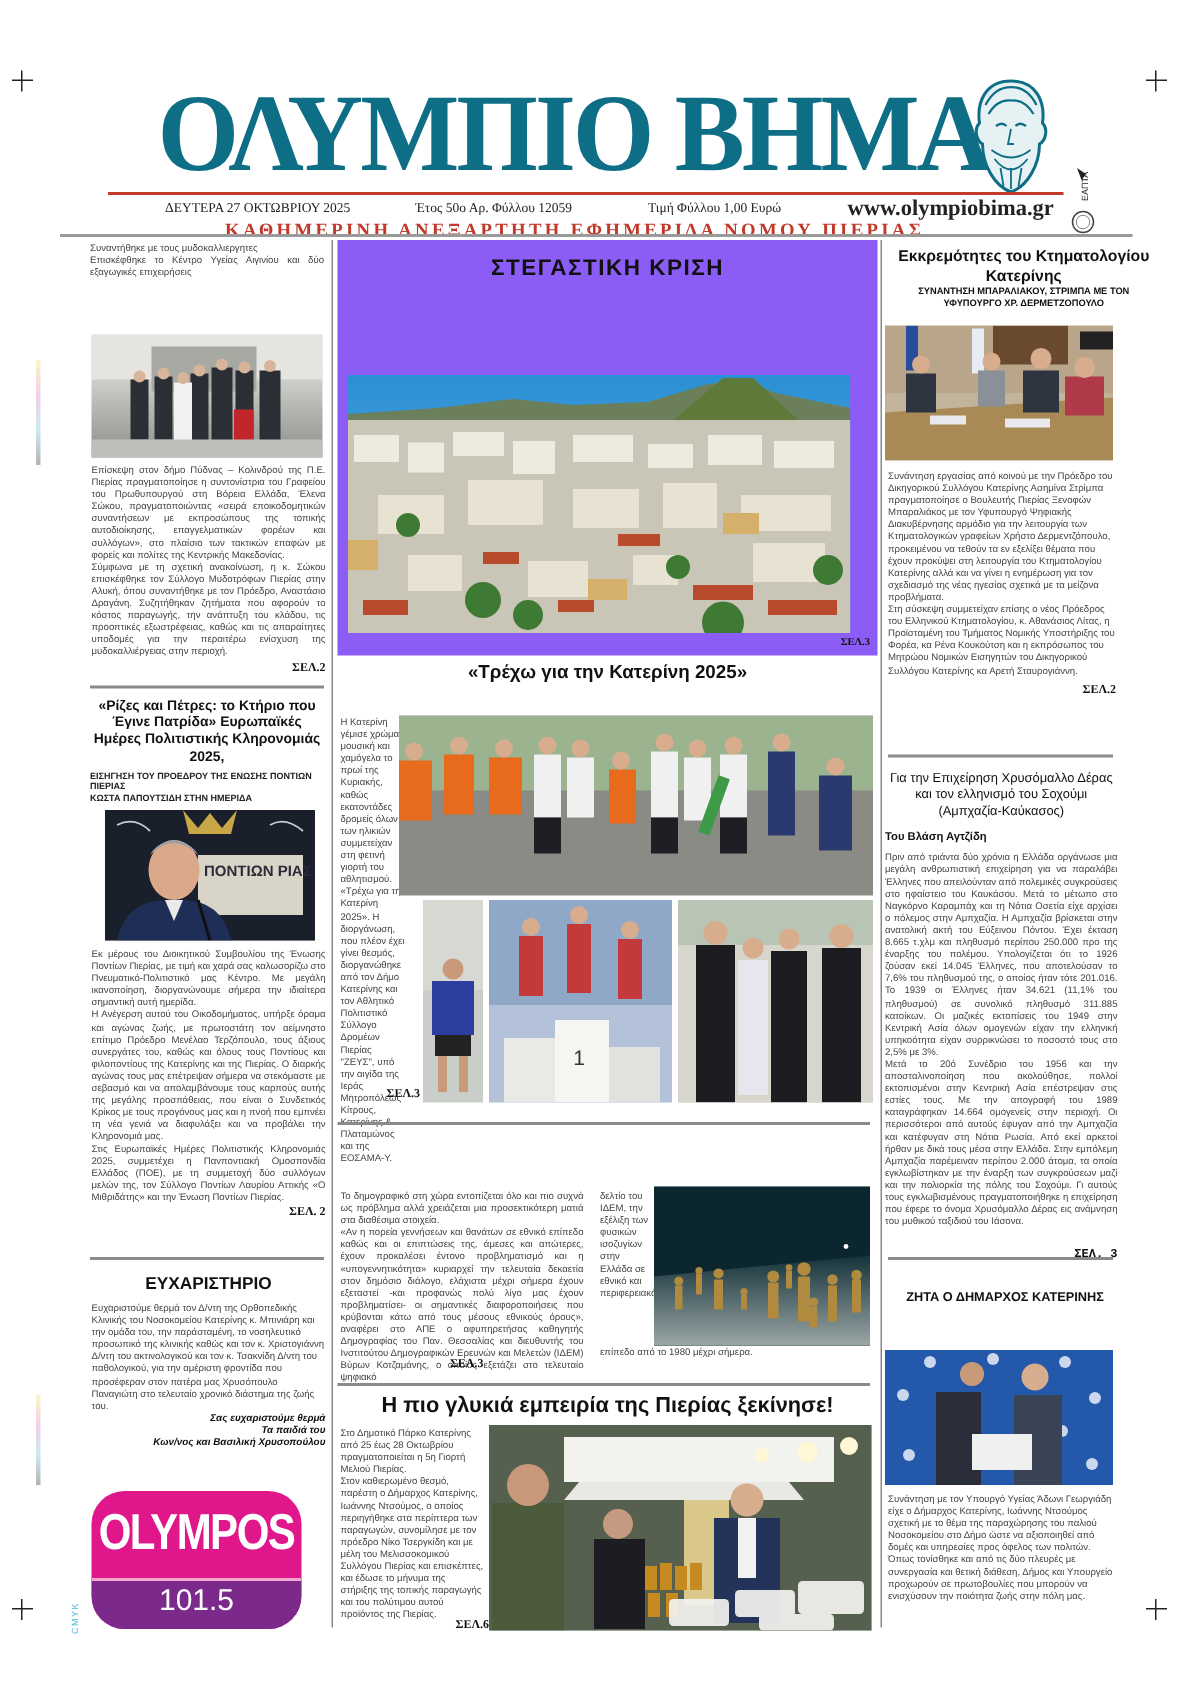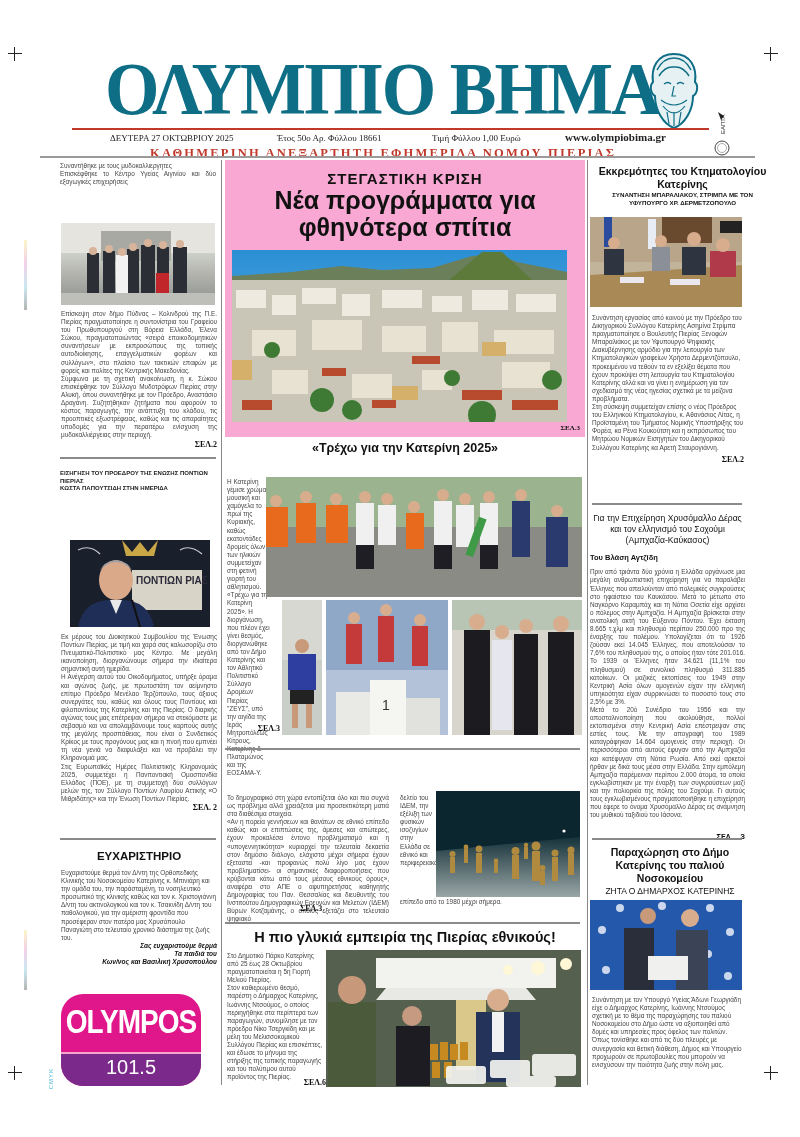--- a/index.html
+++ b/index.html
@@ -13,34 +13,34 @@
 
   
   .masthead { position: absolute; left: 105px; top: 50px; width: 600px; height: 100px; }
   .logo { position: absolute; left: 0; top: 0; font-family: "Liberation Serif", serif; font-weight: bold;
           font-size: 70px; color: #0e6e86; letter-spacing: -2px; line-height: 80px; transform: scaleY(1.05); }
   .bust { position: absolute; left: 538px; top: 0px; width: 62px; height: 80px; }
   .tagline { position: absolute; left: 45px; top: 96px; font-family: "Liberation Serif", serif; font-weight: bold;
              font-size: 12.5px; letter-spacing: 2.2px; color: #c0392b; }
   .redrule { position: absolute; left: 72px; top: 128px; width: 637px; height: 2px; background: #c0392b; }
   .info-row { position: absolute; top: 133px; font-family: "Liberation Serif", serif; font-size: 9px; color: #222; }
-  .url { position: absolute; left: 565px; top: 131px; font-family: "Liberation Serif", serif; font-weight: bold; font-size: 11px; }
+  .url { position: absolute; left: 565px; top: 131px; font-family: "Liberation Serif", serif; font-weight: bold; font-size: 15px; }
   .seals { position: absolute; left: 712px; top: 110px; width: 20px; height: 48px; }
   .toprule { position: absolute; left: 40px; top: 156px; width: 715px; height: 2px; background: #9a9a9a; }
 
   
   .col { position: absolute; }
   .colrule { position: absolute; width: 1px; background: #888; }
   .hrule { position: absolute; height: 2px; background: #8a8a8a; }
   .h-center { text-align: center; font-weight: bold; color: #111; }
   .body-text { font-size: 6.4px; line-height: 8.1px; color: #444; text-align: justify; white-space: pre-line; }
   .sel { font-family: "Liberation Serif", serif; font-weight: bold; font-size: 8px; text-align: right; color: #111; }
   .photo { position: absolute; overflow: hidden; }
 
-  .feature { position: absolute; left: 225px; top: 160px; width: 360px; height: 277px; background: #f9a8d4; }
+  .feature { position: absolute; left: 225px; top: 160px; width: 360px; height: 277px; background: #8b5cf6; }
 </style>
 </head>
 <body>
 
 <div class="crop" style="left:8px;top:47px;"></div>
 <div class="crop" style="left:764px;top:47px;"></div>
 <div class="crop" style="left:8px;top:1066px;"></div>
 <div class="crop" style="left:764px;top:1066px;"></div>
 <div class="cmyk" style="top:1068px;color:#4ab8d8;">CMYK</div>
 <div style="position:absolute;left:24px;top:240px;width:3px;height:70px;background:linear-gradient(#f7ee9a,#e9a9d7,#9fd7e6,#777);opacity:.55;"></div>
@@ -52,21 +52,21 @@
     <path d="M31 4 C14 4 8 18 10 32 C6 36 8 44 12 46 C12 60 20 74 31 78 C42 74 50 60 50 46 C54 44 56 36 52 32 C54 18 48 4 31 4 Z" fill="#e6f1f4" stroke="#0e6e86" stroke-width="2"></path>
     <path d="M14 20 Q20 8 31 8 Q42 8 48 20 M16 26 Q22 16 31 17 Q40 16 46 26" fill="none" stroke="#0e6e86" stroke-width="1.5"></path>
     <path d="M21 34 Q25 31 28 34 M34 34 Q37 31 41 34" fill="none" stroke="#0e6e86" stroke-width="1.5"></path>
     <path d="M31 36 L29 46 L33 46" fill="none" stroke="#0e6e86" stroke-width="1.2"></path>
     <path d="M18 50 Q31 60 44 50 M20 56 Q31 70 42 56 M24 62 L26 74 M31 62 L31 76 M38 62 L36 74" fill="none" stroke="#0e6e86" stroke-width="1.2"></path>
   </svg>
   <div class="tagline">ΚΑΘΗΜΕΡΙΝΗ ΑΝΕΞΑΡΤΗΤΗ ΕΦΗΜΕΡΙΔΑ ΝΟΜΟΥ ΠΙΕΡΙΑΣ</div>
 </div>
 <div class="redrule"></div>
 <div class="info-row" style="left:110px;">ΔΕΥΤΕΡΑ 27 ΟΚΤΩΒΡΙΟΥ 2025</div>
-<div class="info-row" style="left:277px;">Έτος 50ο Αρ. Φύλλου 18661</div>
+<div class="info-row" style="left:277px;">Έτος 50ο Αρ. Φύλλου 12059</div>
 <div class="info-row" style="left:432px;">Τιμή Φύλλου 1,00 Ευρώ</div>
 <div class="url">www.olympiobima.gr</div>
 <svg class="seals" viewBox="0 0 20 48">
   <path d="M6 2 L12 6 L9 10 Z" fill="#222"></path>
   <text x="13" y="24" font-size="6" transform="rotate(-90 13 24)" font-family="Liberation Sans, sans-serif" fill="#222">ΕΑΠΤΑ</text>
   <circle cx="10" cy="38" r="7" fill="none" stroke="#444" stroke-width="1"></circle>
   <circle cx="10" cy="38" r="4.5" fill="none" stroke="#777" stroke-width="0.6"></circle>
 </svg>
 <div class="toprule"></div>
 
@@ -107,20 +107,21 @@
 </div>
 <div class="col" style="left:61px;top:310px;width:156px;">
   <div class="body-text">Επίσκεψη στον δήμο Πύδνας – Κολινδρού της Π.Ε. Πιερίας πραγματοποίησε η συντονίστρια του Γραφείου του Πρωθυπουργού στη Βόρεια Ελλάδα, Έλενα Σώκου, πραγματοποιώντας «σειρά εποικοδομητικών συναντήσεων με εκπροσώπους της τοπικής αυτοδιοίκησης, επαγγελματικών φορέων και συλλόγων», στο πλαίσιο των τακτικών επαφών με φορείς και πολίτες της Κεντρικής Μακεδονίας.
 Σύμφωνα με τη σχετική ανακοίνωση, η κ. Σώκου επισκέφθηκε τον Σύλλογο Μυδοτρόφων Πιερίας στην Αλυκή, όπου συναντήθηκε με τον Πρόεδρο, Αναστάσιο Δραγάνη. Συζητήθηκαν ζητήματα που αφορούν το κόστος παραγωγής, την ανάπτυξη του κλάδου, τις προοπτικές εξωστρέφειας, καθώς και τις απαραίτητες υποδομές για την περαιτέρω ενίσχυση της μυδοκαλλιέργειας στην περιοχή.</div>
   <div class="sel">ΣΕΛ.2</div>
 </div>
 
 <div class="hrule" style="left:60px;top:457px;width:156px;"></div>
 
 <div class="col" style="left:60px;top:465px;width:156px;">
+  <h2 class="h-center" style="font-size:9.3px;line-height:11.2px;">«Ρίζες και Πέτρες: το Κτήριο που Έγινε Πατρίδα» Ευρωπαϊκές Ημέρες Πολιτιστικής Κληρονομιάς 2025,</h2>
   <div style="font-size:6px;font-weight:bold;line-height:7.6px;margin-top:5px;white-space:pre-line;color:#222;">ΕΙΣΗΓΗΣΗ ΤΟΥ ΠΡΟΕΔΡΟΥ ΤΗΣ ΕΝΩΣΗΣ ΠΟΝΤΙΩΝ ΠΙΕΡΙΑΣ
 ΚΩΣΤΑ ΠΑΠΟΥΤΣΙΔΗ ΣΤΗΝ ΗΜΕΡΙΔΑ</div>
 </div>
 <div class="photo" style="left:70px;top:540px;width:140px;height:87px;background:#141a2a;">
   <svg width="140" height="87" viewBox="0 0 140 87">
     <path d="M0 0 H140 V87 H0 Z" fill="#1a1f2c"></path>
     <path d="M8 10 Q20 4 30 14 M110 10 Q120 4 132 14" stroke="#c9cbd4" stroke-width="1.2" fill="none"></path>
     <path d="M52 0 L62 12 L70 2 L78 12 L88 0 L84 16 H56 Z" fill="#c9a646"></path>
     <rect x="62" y="30" width="70" height="40" fill="#d9d4c8"></rect>
     <text x="66" y="44" font-size="10" font-family="Liberation Sans, sans-serif" font-weight="bold" fill="#2a2a3a">ΠΟΝΤΙΩΝ ΡΙΑΣ</text>
@@ -151,21 +152,20 @@
 </div>
 
 <div style="position:absolute;left:61px;top:994px;width:140px;height:92px;border-radius:22px;overflow:hidden;background:#e0178a;">
   <div style="position:absolute;left:0;top:12px;width:100%;text-align:center;color:#fff;font-weight:bold;font-size:28px;letter-spacing:-1px;transform:scaleY(1.2);">OLYMPOS</div>
   <div style="position:absolute;left:0;top:58px;width:100%;height:34px;background:#7b2a8c;border-top:2px solid #f4a6cf;"></div>
   <div style="position:absolute;left:0;top:62px;width:100%;text-align:center;color:#fff;font-size:20px;">101.5</div>
 </div>
 
 <div class="feature">
   <div class="h-center" style="position:absolute;left:0;top:10px;width:100%;font-size:15px;letter-spacing:1px;">ΣΤΕΓΑΣΤΙΚΗ ΚΡΙΣΗ</div>
-  <h1 class="h-center" style="position:absolute;left:30px;top:27px;width:300px;font-size:25px;line-height:27px;">Νέα προγράμματα για φθηνότερα σπίτια</h1>
   <div class="photo" style="left:7px;top:90px;width:335px;height:172px;">
     <svg width="335" height="172" viewBox="0 0 335 172">
       <defs>
         <linearGradient id="sky" x1="0" x2="0" y1="0" y2="1">
             <stop offset="0" stop-color="#2a8fd4"></stop>
             <stop offset="1" stop-color="#7bbfe8"></stop>
           </linearGradient>
       </defs>
       <rect width="335" height="172" fill="url(#sky)"></rect>
       <path d="M0 26 L60 22 L110 16 L150 20 L200 18 L240 6 L265 4 L285 12 L335 22 V60 H0 Z" fill="#6a7f5a"></path>
@@ -359,21 +359,21 @@
         <circle cx="106.5" cy="77" r="3"></circle>
       <rect x="132" y="62" width="6" height="22"></rect>
         <circle cx="135" cy="59" r="3.5"></circle>
     </g>
   </svg>
 </div>
 <div class="body-text" style="position:absolute;left:400px;top:898px;width:180px;text-align:left;">επίπεδο από το 1980 μέχρι σήμερα.</div>
 
 <div class="hrule" style="left:225px;top:922px;width:355px;"></div>
 <div class="col" style="left:225px;top:929px;width:360px;">
-  <h2 class="h-center" style="font-size:14.5px;line-height:17px;">Η πιο γλυκιά εμπειρία της Πιερίας εθνικούς!</h2>
+  <h2 class="h-center" style="font-size:14.5px;line-height:17px;">Η πιο γλυκιά εμπειρία της Πιερίας ξεκίνησε!</h2>
 </div>
 <div class="col" style="left:227px;top:952px;width:96px;">
   <div class="body-text" style="text-align:left;">Στο Δημοτικό Πάρκο Κατερίνης από 25 έως 28 Οκτωβρίου πραγματοποιείται η 5η Γιορτή Μελιού Πιερίας.
 Στον καθιερωμένο θεσμό, παρέστη ο Δήμαρχος Κατερίνης, Ιωάννης Ντσούμος, ο οποίος περιηγήθηκε στα περίπτερα των παραγωγών, συνομίλησε με τον πρόεδρο Νίκο Τσεργκίδη και με μέλη του Μελισσοκομικού Συλλόγου Πιερίας και επισκέπτες, και έδωσε το μήνυμα της στήριξης της τοπικής παραγωγής και του πολύτιμου αυτού προϊόντος της Πιερίας.</div>
 </div>
 <div class="sel" style="position:absolute;left:290px;top:1078px;width:36px;">ΣΕΛ.6</div>
 <div class="photo" style="left:326px;top:950px;width:255px;height:137px;background:#4a5a4a;">
   <svg width="255" height="137" viewBox="0 0 255 137">
     <rect width="255" height="137" fill="#56604e"></rect>
     <rect x="50" y="8" width="180" height="30" fill="#f2f2ee"></rect>
@@ -448,22 +448,21 @@
 <div class="col" style="left:590px;top:513px;width:155px;">
   <h2 class="h-center" style="font-size:8.6px;line-height:10.8px;font-weight:normal;color:#111;">Για την Επιχείρηση Χρυσόμαλλο Δέρας και τον ελληνισμό του Σοχούμι (Αμπχαζία-Καύκασος)</h2>
   <div style="font-size:7.5px;font-weight:bold;margin-top:8px;color:#111;">Του Βλάση Αγτζίδη</div>
   <div class="body-text" style="margin-top:6px;">Πριν από τριάντα δύο χρόνια η Ελλάδα οργάνωσε μια μεγάλη ανθρωπιστική επιχείρηση για να παραλάβει Έλληνες που απειλούνταν από πολεμικές συγκρούσεις στο ηφαίστειο του Καυκάσου. Μετά το μέτωπο στο Ναγκόρνο Καραμπάχ και τη Νότια Οσετία είχε αρχίσει ο πόλεμος στην Αμπχαζία. Η Αμπχαζία βρίσκεται στην ανατολική ακτή του Εύξεινου Πόντου. Έχει έκταση 8.665 τ.χλμ και πληθυσμό περίπου 250.000 προ της έναρξης του πολέμου. Υπολογίζεται ότι το 1926 ζούσαν εκεί 14.045 Έλληνες, που αποτελούσαν το 7,6% του πληθυσμού της, ο οποίος ήταν τότε 201.016. Το 1939 οι Έλληνες ήταν 34.621 (11,1% του πληθυσμού) σε συνολικό πληθυσμό 311.885 κατοίκων. Οι μαζικές εκτοπίσεις του 1949 στην Κεντρική Ασία όλων ομογενών είχαν την ελληνική υπηκοότητα είχαν συρρικνώσει το ποσοστό τους στο 2,5% με 3%.
 Μετά το 20ό Συνέδριο του 1956 και την αποσταλινοποίηση που ακολούθησε, πολλοί εκτοπισμένοι στην Κεντρική Ασία επέστρεψαν στις εστίες τους. Με την απογραφή του 1989 καταγράφηκαν 14.664 ομογενείς στην περιοχή. Οι περισσότεροι από αυτούς έφυγαν από την Αμπχαζία και κατέφυγαν στη Νότια Ρωσία. Από εκεί αρκετοί ήρθαν με δικά τους μέσα στην Ελλάδα. Στην εμπόλεμη Αμπχαζία παρέμειναν περίπου 2.000 άτομα, τα οποία εγκλωβίστηκαν με την έναρξη των συγκρούσεων μαζί και την πολιορκία της πόλης του Σοχούμι. Γι αυτούς τους εγκλωβισμένους πραγματοποιήθηκε η επιχείρηση που έφερε το όνομα Χρυσόμαλλο Δέρας εις ανάμνηση του μυθικού ταξιδιού του Ιάσονα.</div>
   <div class="sel" style="margin-top:13px;font-family:Liberation Mono, monospace;">ΣΕΛ. 3</div>
 </div>
 
 <div class="hrule" style="left:592px;top:838px;width:150px;"></div>
 <div class="col" style="left:590px;top:846px;width:160px;">
-  <h2 class="h-center" style="font-size:10.5px;line-height:12.8px;padding:0 10px;">Παραχώρηση στο Δήμο Κατερίνης του παλιού Νοσοκομείου</h2>
-  <div class="h-center" style="font-size:8.5px;font-weight:normal;margin-top:2px;">ΖΗΤΑ Ο ΔΗΜΑΡΧΟΣ  ΚΑΤΕΡΙΝΗΣ</div>
+  <div class="h-center" style="font-size:8.5px;font-weight:bold;margin-top:13px;">ΖΗΤΑ Ο ΔΗΜΑΡΧΟΣ  ΚΑΤΕΡΙΝΗΣ</div>
 </div>
 <div class="photo" style="left:590px;top:900px;width:152px;height:90px;background:#1f4e9c;">
   <svg width="152" height="90" viewBox="0 0 152 90">
     <rect width="152" height="90" fill="#2458aa"></rect>
     <g fill="#e8eef8" opacity=".85">
       <circle cx="30" cy="8" r="4"></circle>
         <circle cx="72" cy="6" r="4"></circle>
         <circle cx="120" cy="8" r="4"></circle>
         <circle cx="12" cy="30" r="4"></circle>
       <circle cx="140" cy="32" r="4"></circle>

